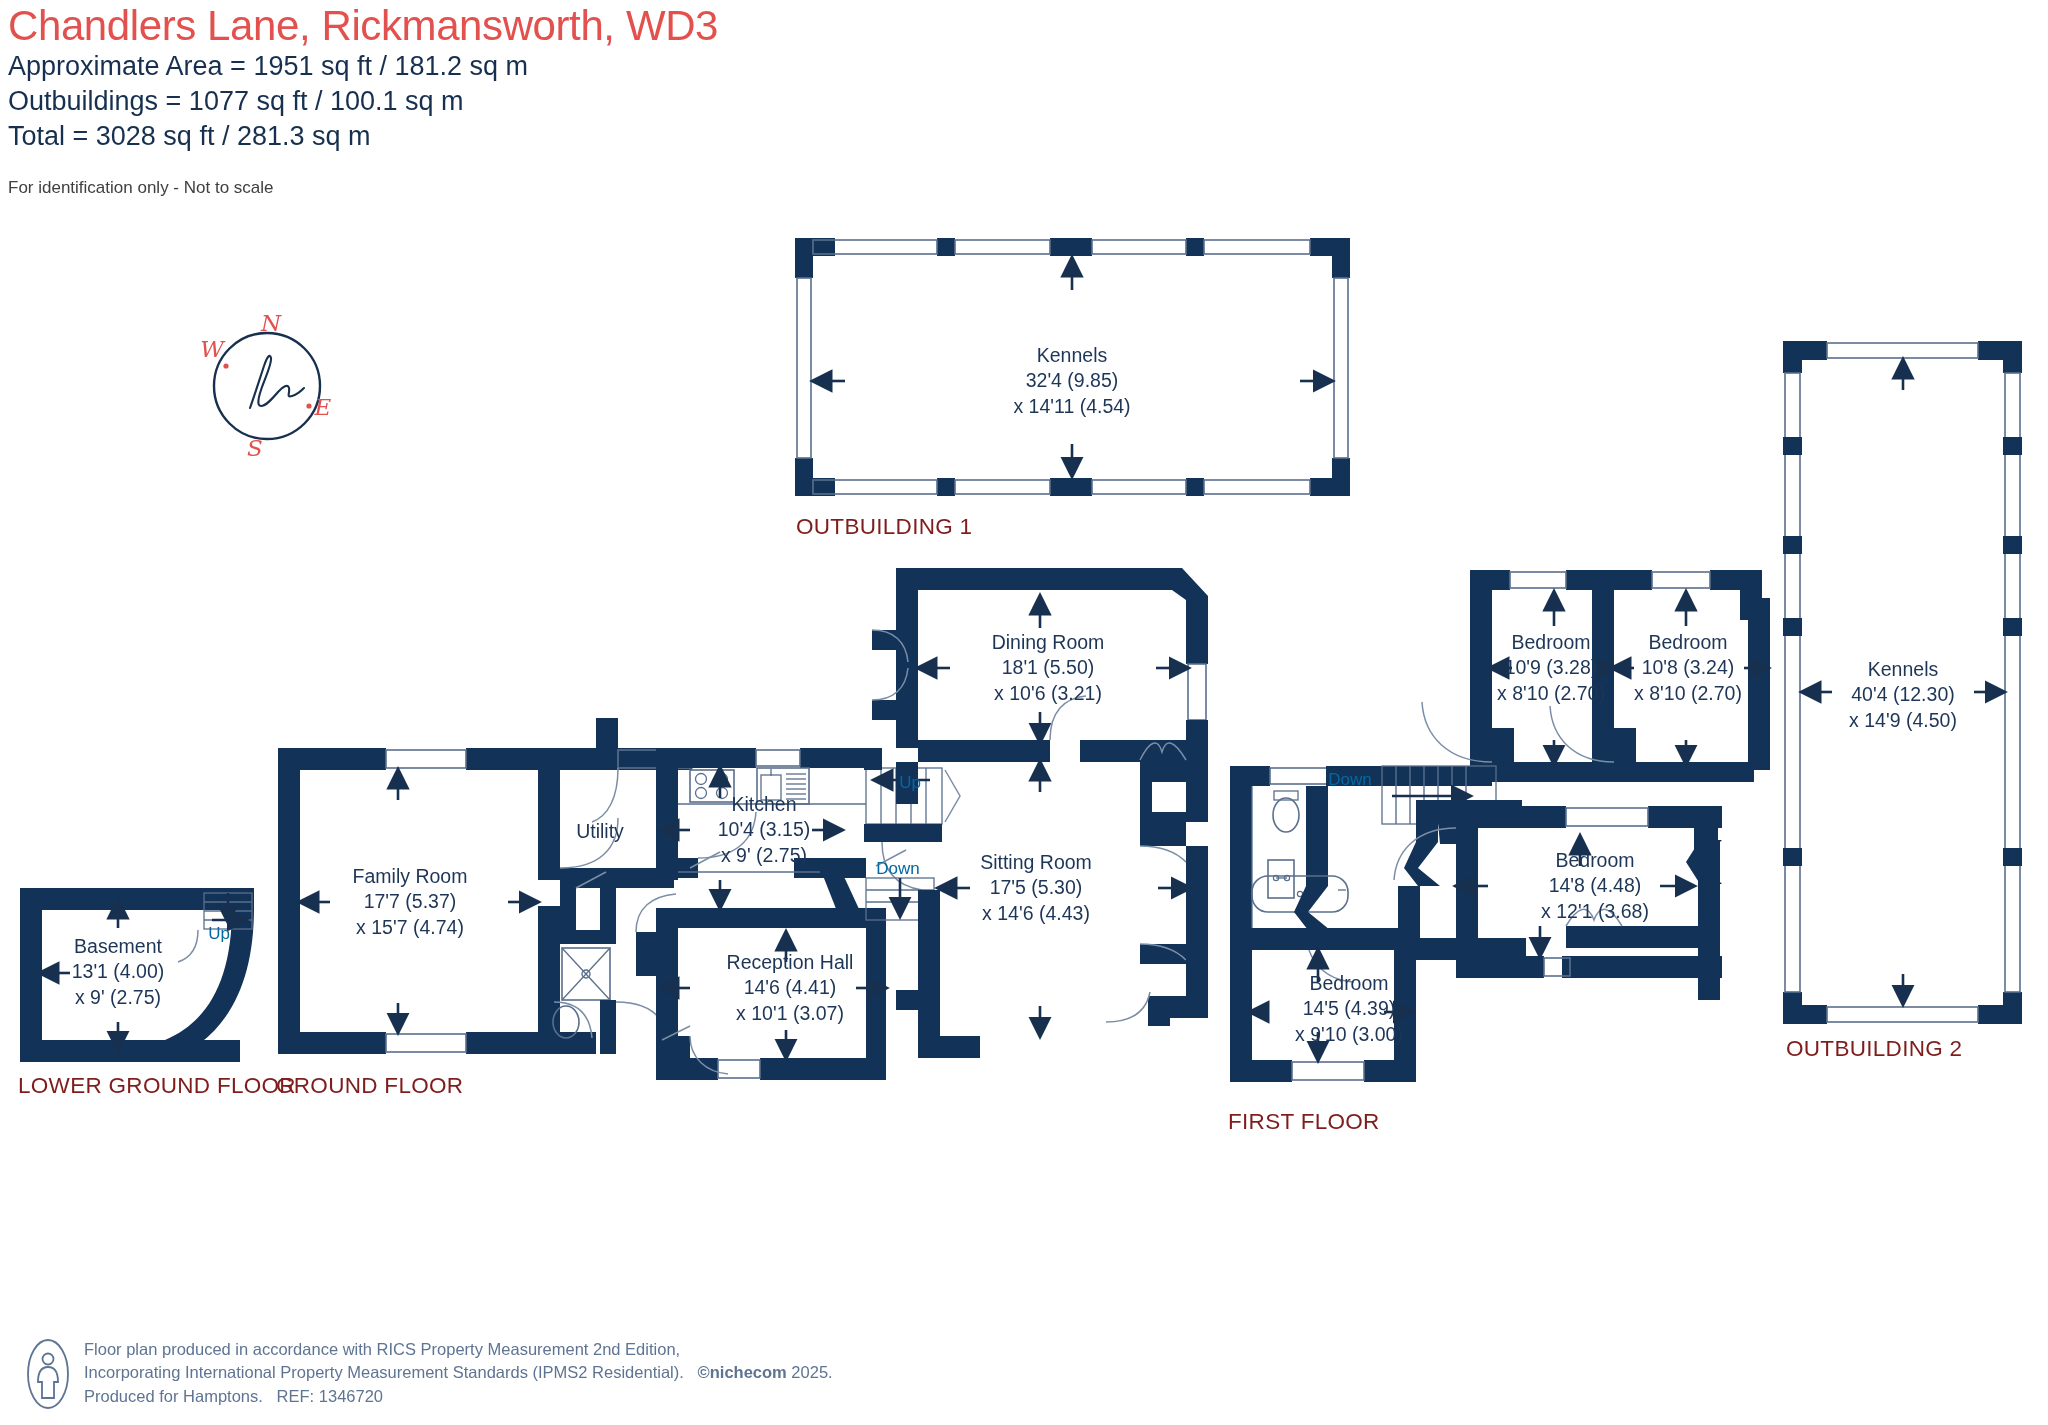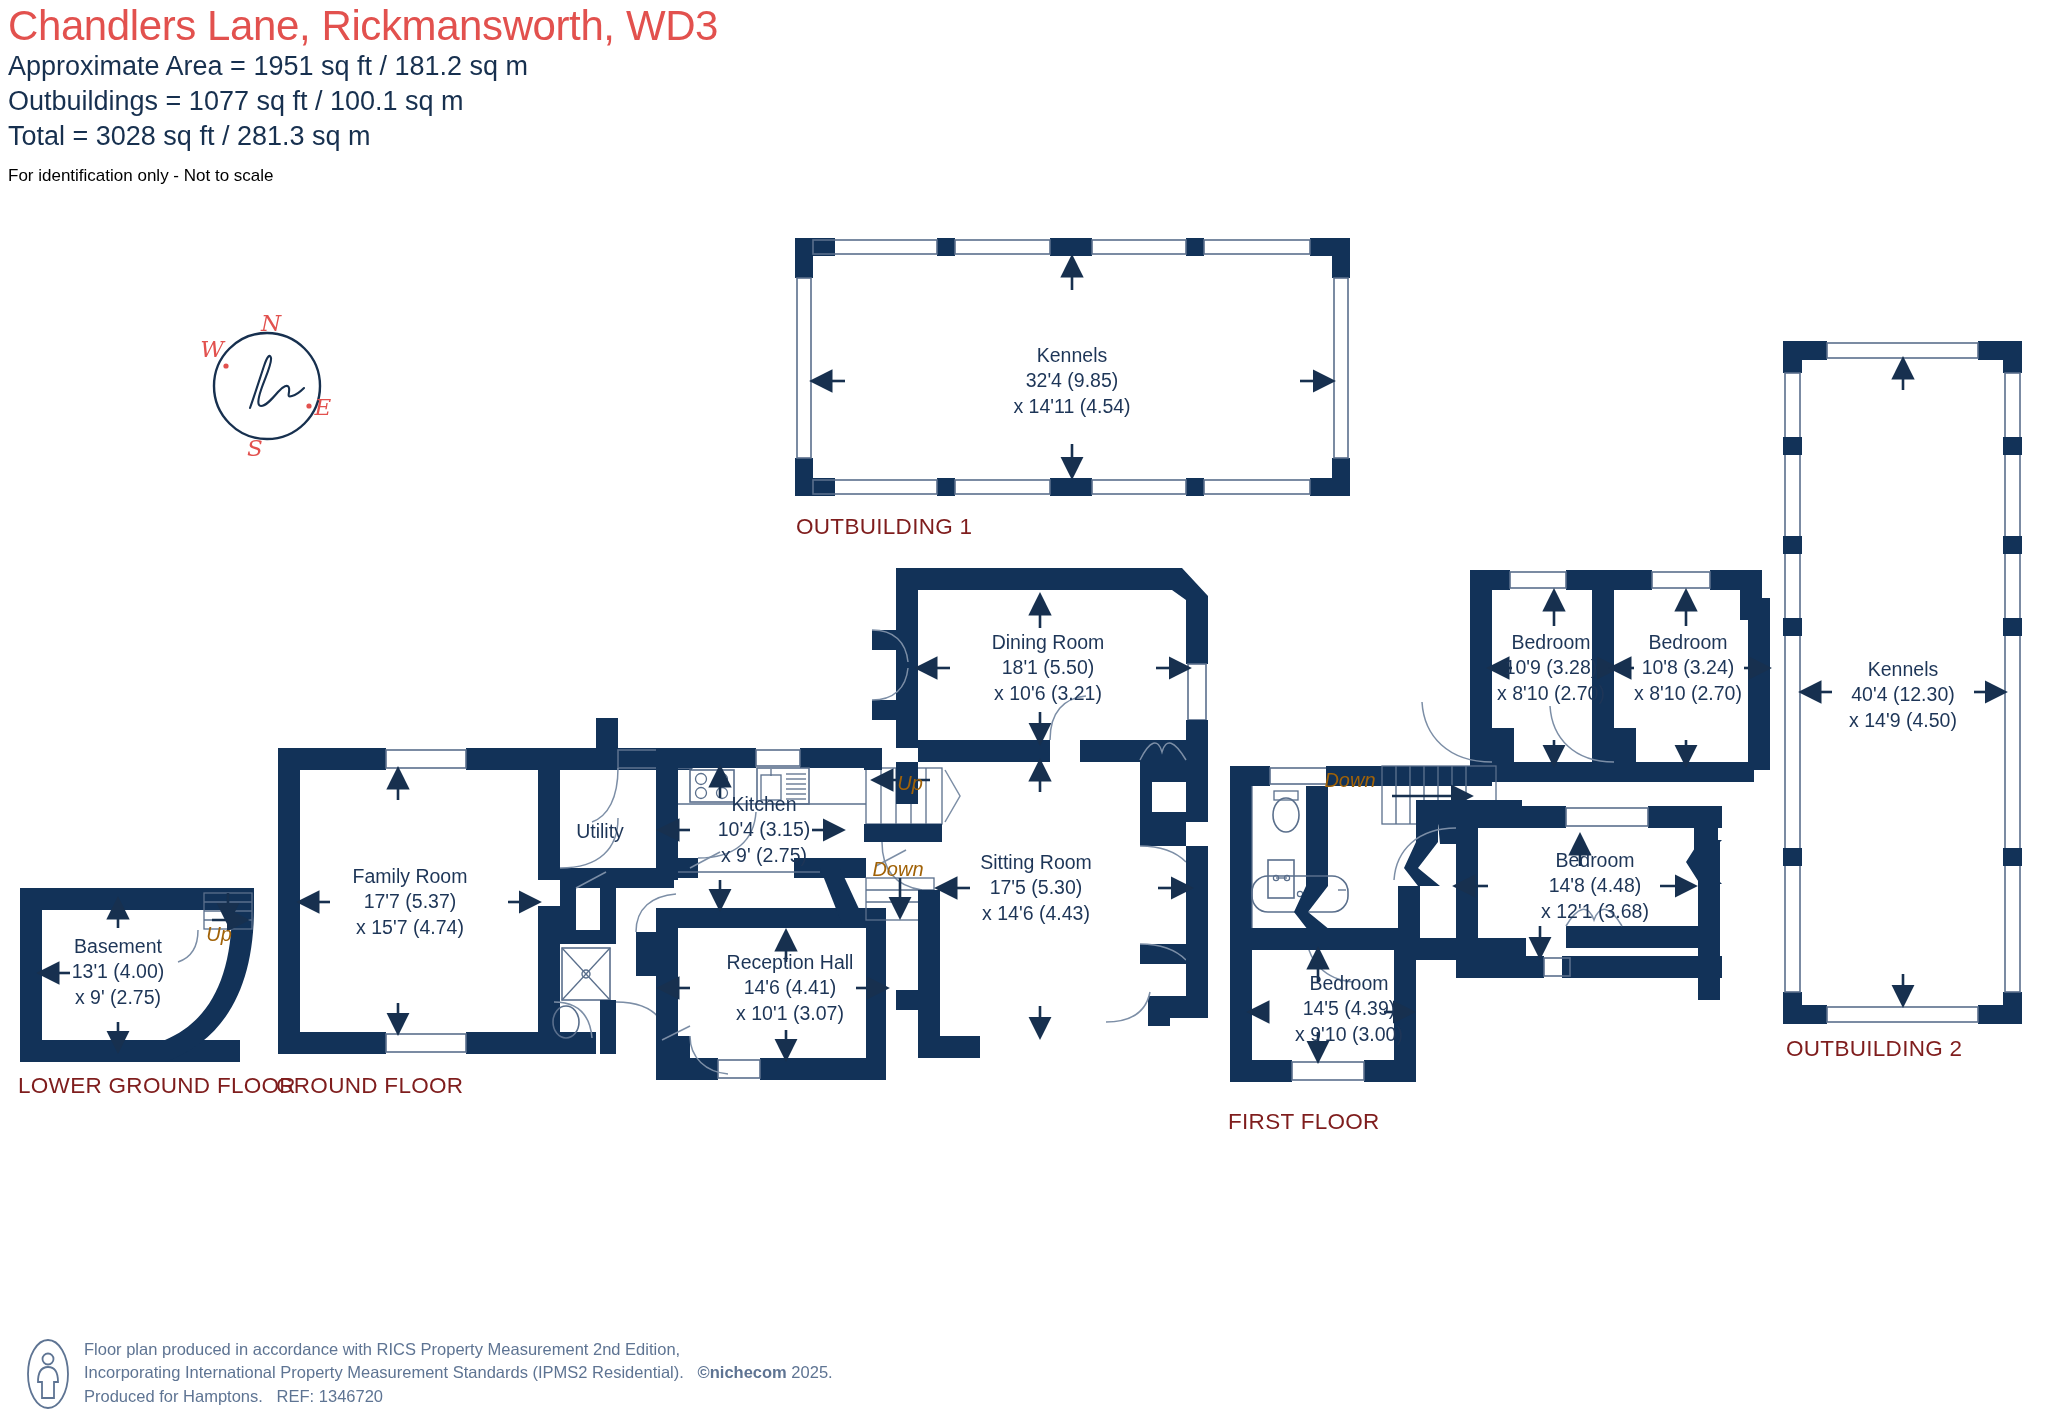--- a/index.html
+++ b/index.html
@@ -11,38 +11,38 @@
   }
   #stage{position:absolute;left:0;top:0;width:1686px;height:1425px;}
 
   
   .hdr{position:absolute;left:8px;top:4px;width:1200px;}
   .hdr-title{
     font-size:42px;color:#e2514e;letter-spacing:-0.4px;line-height:1.06;
     font-weight:400;white-space:nowrap;
   }
   .hdr-line{font-size:27px;color:#17304f;line-height:1.30;white-space:nowrap;}
-  .hdr-note{font-size:17px;color:#000000;margin-top:12px;white-space:nowrap;}
+  .hdr-note{font-size:17px;color:#404040;margin-top:24px;white-space:nowrap;}
 
   
   .compass{position:absolute;left:192px;top:308px;width:150px;height:150px;}
 
   
   #plan{position:absolute;left:0;top:0;width:2048px;height:1425px;}
 
   
   .lbl{position:absolute;text-align:center;line-height:1.30;color:#1d3557;
        font-size:19.5px;white-space:nowrap;transform:translate(-50%,-50%);}
   .lbl .nm{display:block;}
   .lbl .d1{display:block;}
   .lbl .d2{display:block;}
   .floorlbl{position:absolute;font-size:22.5px;color:#7f1d1d;letter-spacing:.3px;
             white-space:nowrap;}
-  .tiny{position:absolute;font-size:20px;color:#a16207;white-space:nowrap;
-        transform:translate(-50%,-50%);font-style:italic;}
+  .tiny{position:absolute;font-size:17px;color:#0369a1;white-space:nowrap;
+        transform:translate(-50%,-50%);}
 
   
   .ftr{position:absolute;left:26px;top:1338px;display:flex;gap:14px;align-items:flex-start;}
   .ftr-txt{font-size:16.5px;line-height:1.42;color:#5e7493;}
   .niche{font-weight:700;color:#5e7493;}
 </style>
 </head>
 <body>
 
 <div id="stage">

